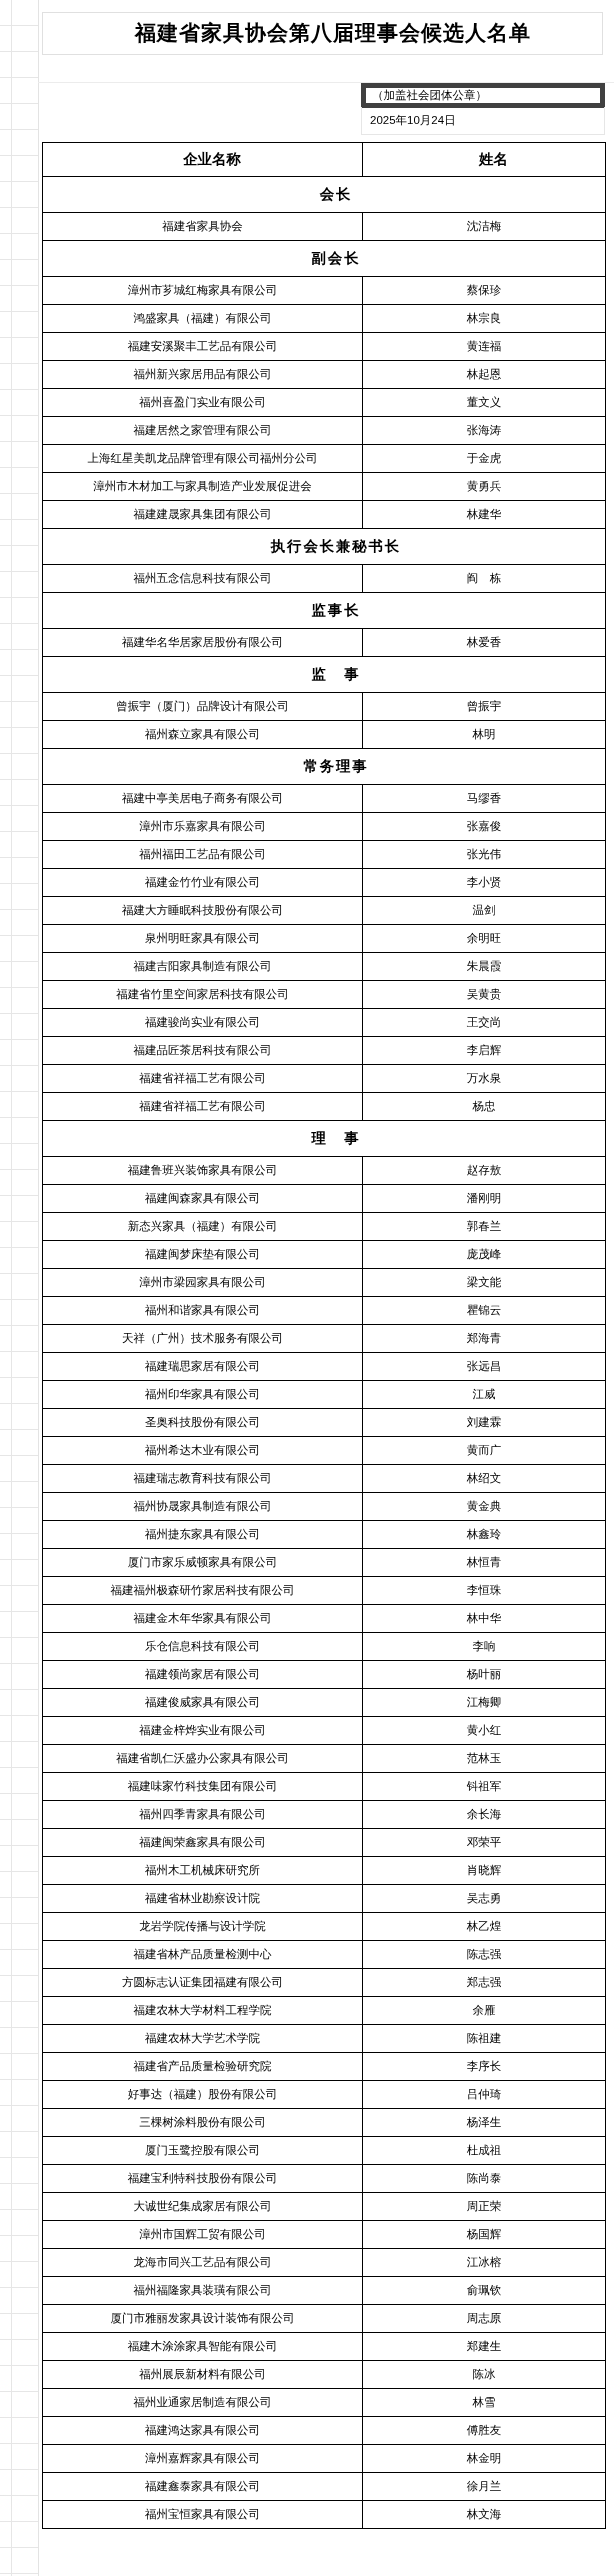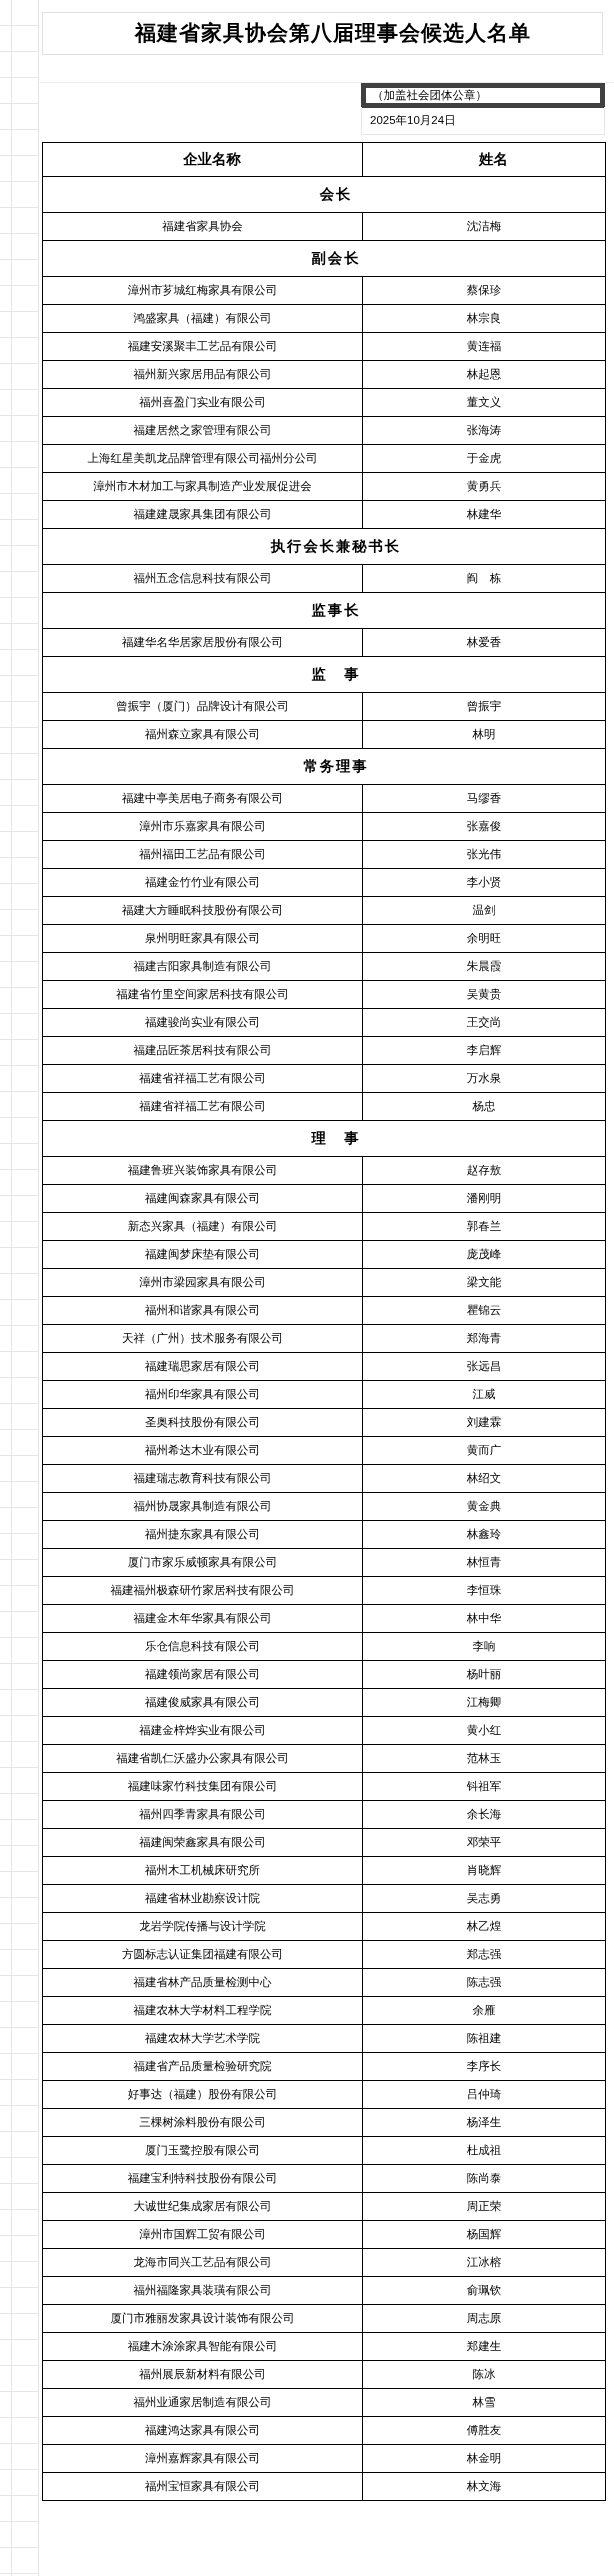--- a/index.html
+++ b/index.html
@@ -305,28 +305,28 @@
       </tr>
       <tr class="data-row">
         <td>福建省林业勘察设计院</td>
         <td>吴志勇</td>
       </tr>
       <tr class="data-row">
         <td>龙岩学院传播与设计学院</td>
         <td>林乙煌</td>
       </tr>
       <tr class="data-row">
+        <td>福建省林产品质量检测中心</td>
+        <td>陈志强</td>
+      </tr>
+      <tr class="data-row">
         <td>方圆标志认证集团福建有限公司</td>
         <td>郑志强</td>
       </tr>
       <tr class="data-row">
-        <td>福建省林产品质量检测中心</td>
-        <td>陈志强</td>
-      </tr>
-      <tr class="data-row">
         <td>福建农林大学材料工程学院</td>
         <td>余雁</td>
       </tr>
       <tr class="data-row">
         <td>福建农林大学艺术学院</td>
         <td>陈祖建</td>
       </tr>
       <tr class="data-row">
         <td>福建省产品质量检验研究院</td>
         <td>李序长</td>
@@ -379,20 +379,24 @@
         <td>福州业通家居制造有限公司</td>
         <td>林雪</td>
       </tr>
       <tr class="data-row">
         <td>福建鸿达家具有限公司</td>
         <td>傅胜友</td>
       </tr>
       <tr class="data-row">
         <td>漳州嘉辉家具有限公司</td>
         <td>林金明</td>
+      </tr>
+      <tr class="data-row">
+        <td>福建鑫泰家具有限公司</td>
+        <td>徐月兰</td>
       </tr>
       <tr class="data-row">
         <td>福州宝恒家具有限公司</td>
         <td>林文海</td>
       </tr>
     </tbody>
 </table>
 
 
 </body></html>

